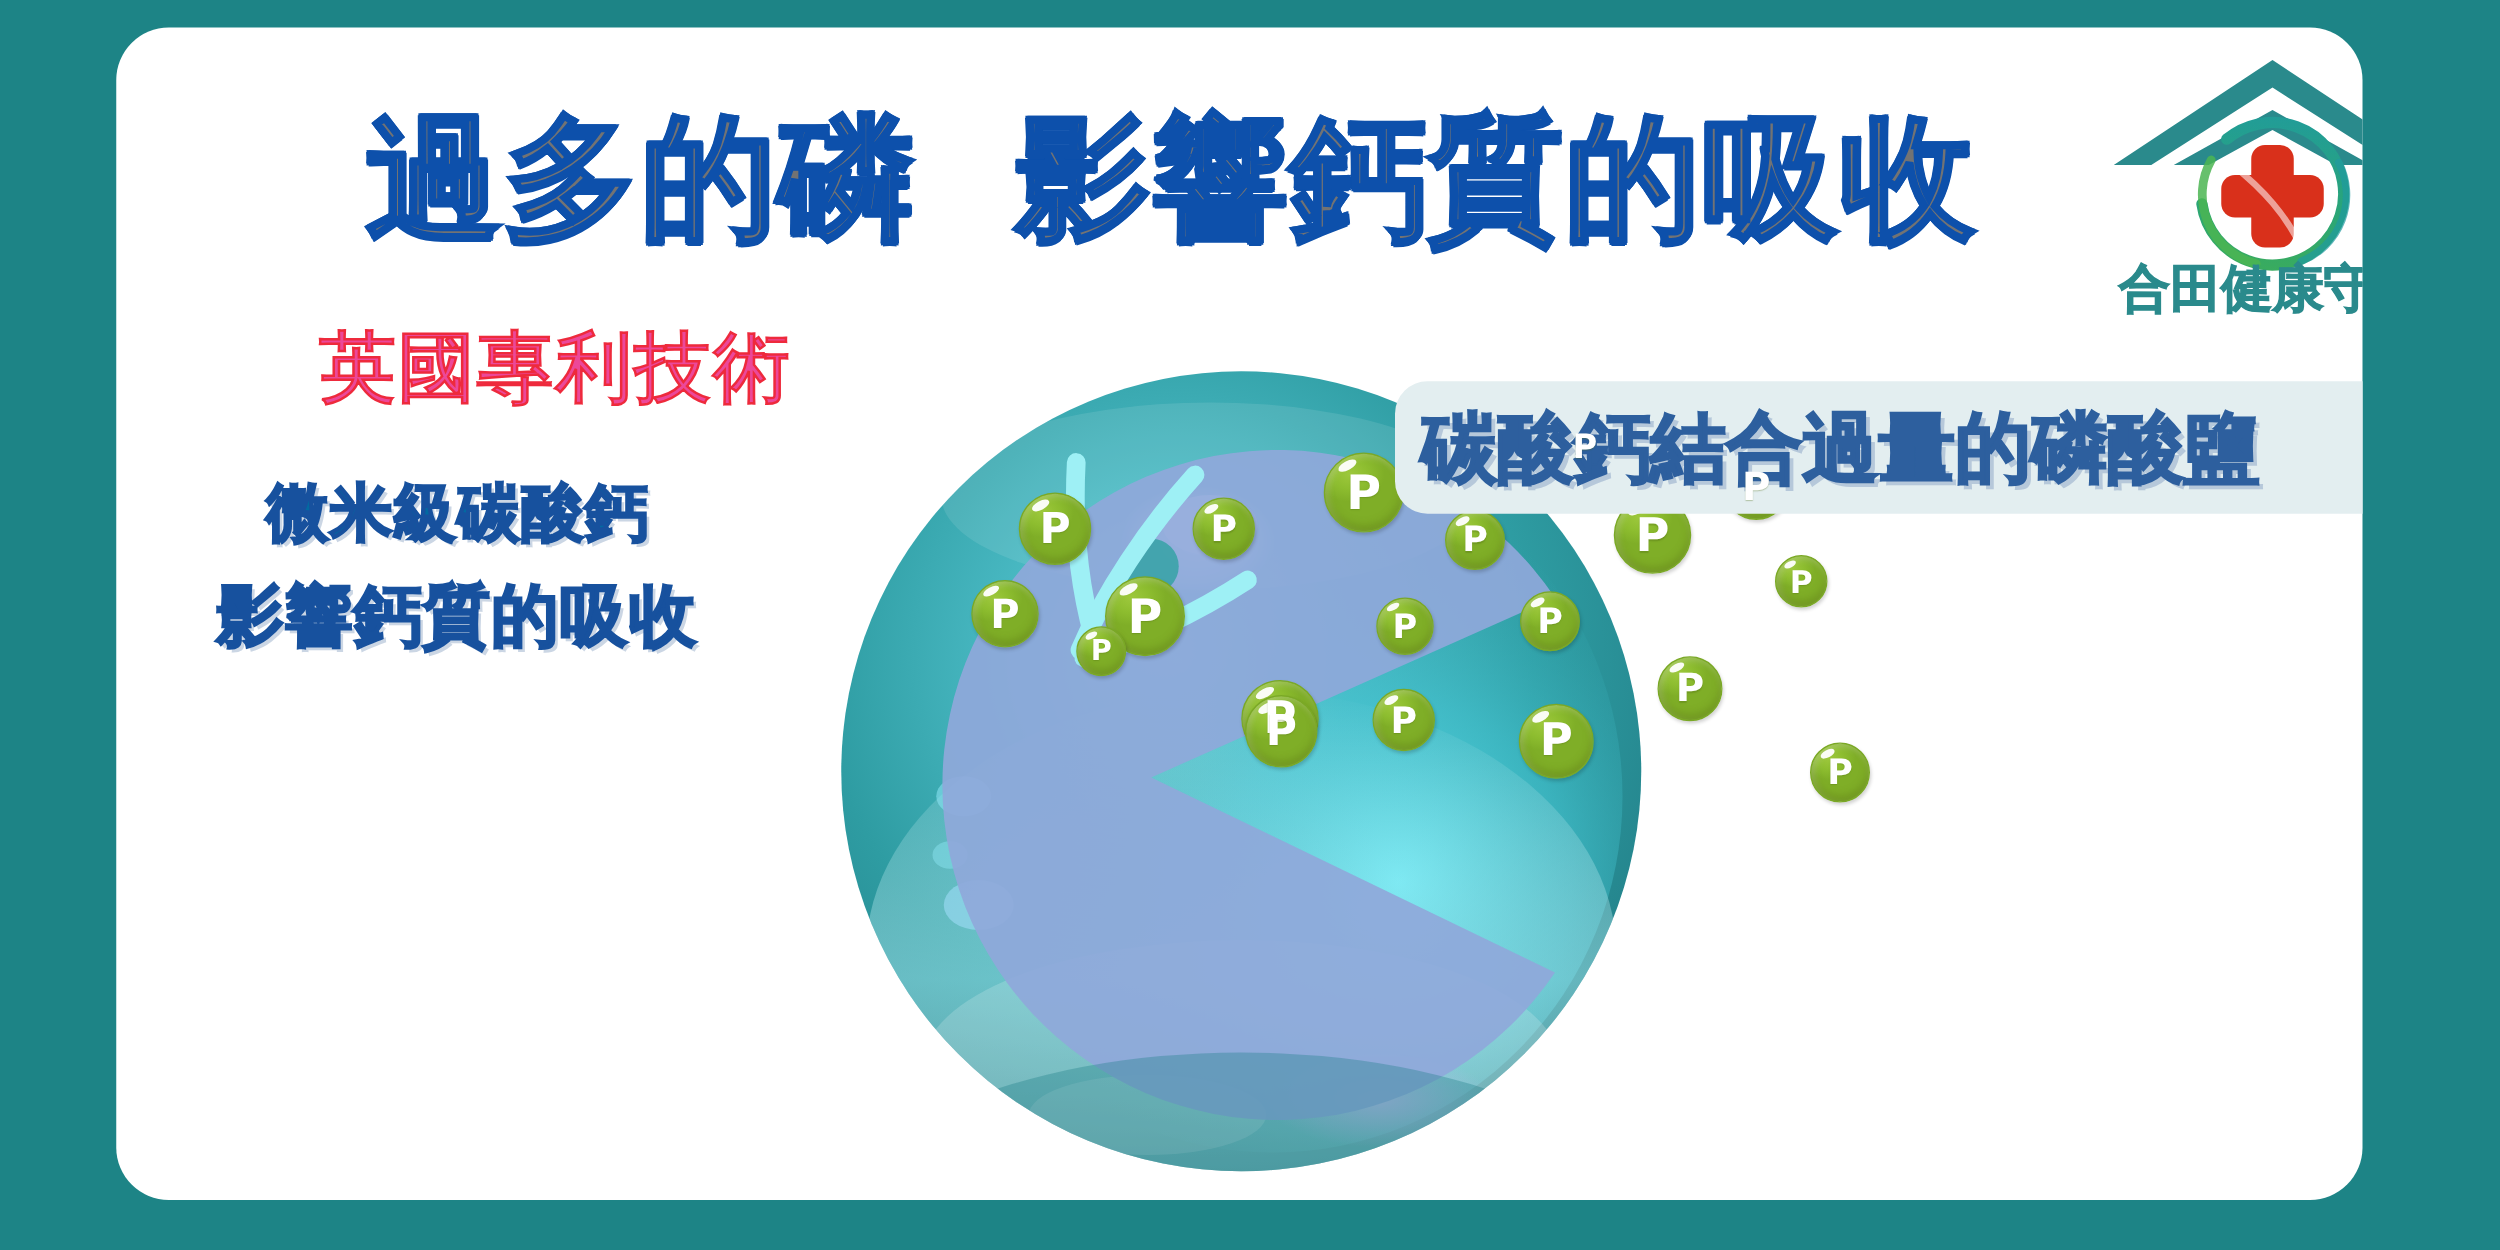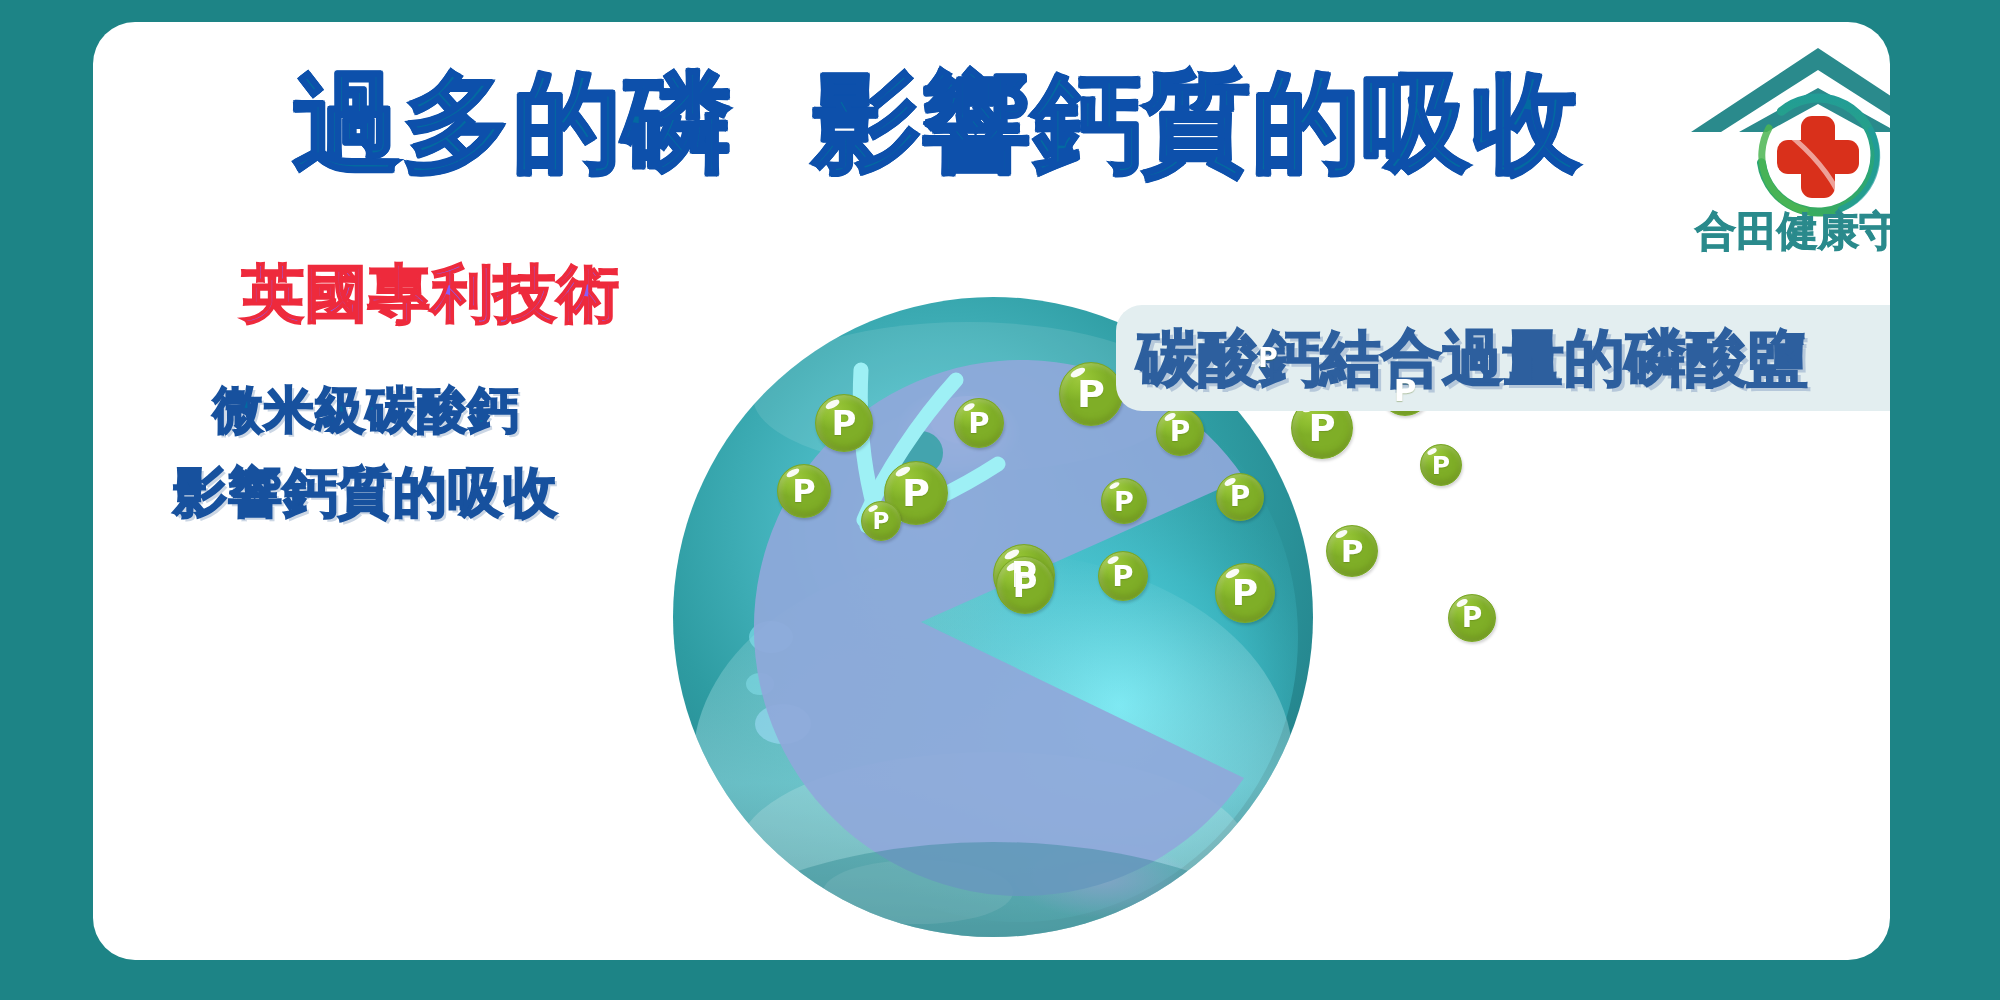--- a/index.html
+++ b/index.html
@@ -18,24 +18,24 @@
     position:absolute;
     left:93px;top:22px;
     width:1797px;height:938px;
     background:#ffffff;
     border-radius:42px;
     overflow:hidden;
   }
 
   
   .title{
-    position:absolute;left:200px;top:47px;
+    position:absolute;left:200px;top:68px;
     font-size:108px;line-height:1.0;
     font-weight:bold;
-    color:#0369a1;
+    color:#737373;
     letter-spacing:2px;
     white-space:pre;
     font-family:"DejaVu Sans","Liberation Sans",sans-serif;
     text-shadow:
       2px 0 0 #0d50ab, -2px 0 0 #0d50ab,
       0 2px 0 #0d50ab, 0 -2px 0 #0d50ab,
       4px 5px 0 rgba(255,255,255,0.0);
     -webkit-text-stroke:3px #0d50ab;
   }
 
@@ -49,22 +49,22 @@
     text-align:center;
     font-size:41px;font-weight:bold;color:#2a8a8c;
     letter-spacing:0px;
     font-family:"DejaVu Sans","Liberation Sans",sans-serif;
     -webkit-text-stroke:1px #2a8a8c;
   }
 
   
   .left-block{position:absolute;left:100px;top:230px;width:520px;}
   .patent{
-    position:absolute;left:49px;top:0px;
-    font-size:62px;font-weight:bold;color:#8b5cf6;
+    position:absolute;left:62px;top:0px;
+    font-size:62px;font-weight:normal;color:#ec4899;
     letter-spacing:1px;white-space:nowrap;
     -webkit-text-stroke:2px #ee2a3c;
     text-shadow:
       -3px -3px 0 #fff, 3px -3px 0 #fff,
       -3px  3px 0 #fff, 3px  3px 0 #fff,
       0 -4px 0 #fff, 0 4px 0 #fff,
       -4px 0 0 #fff, 4px 0 0 #fff;
   }
   .sub1{
     position:absolute;left:20px;top:125px;

